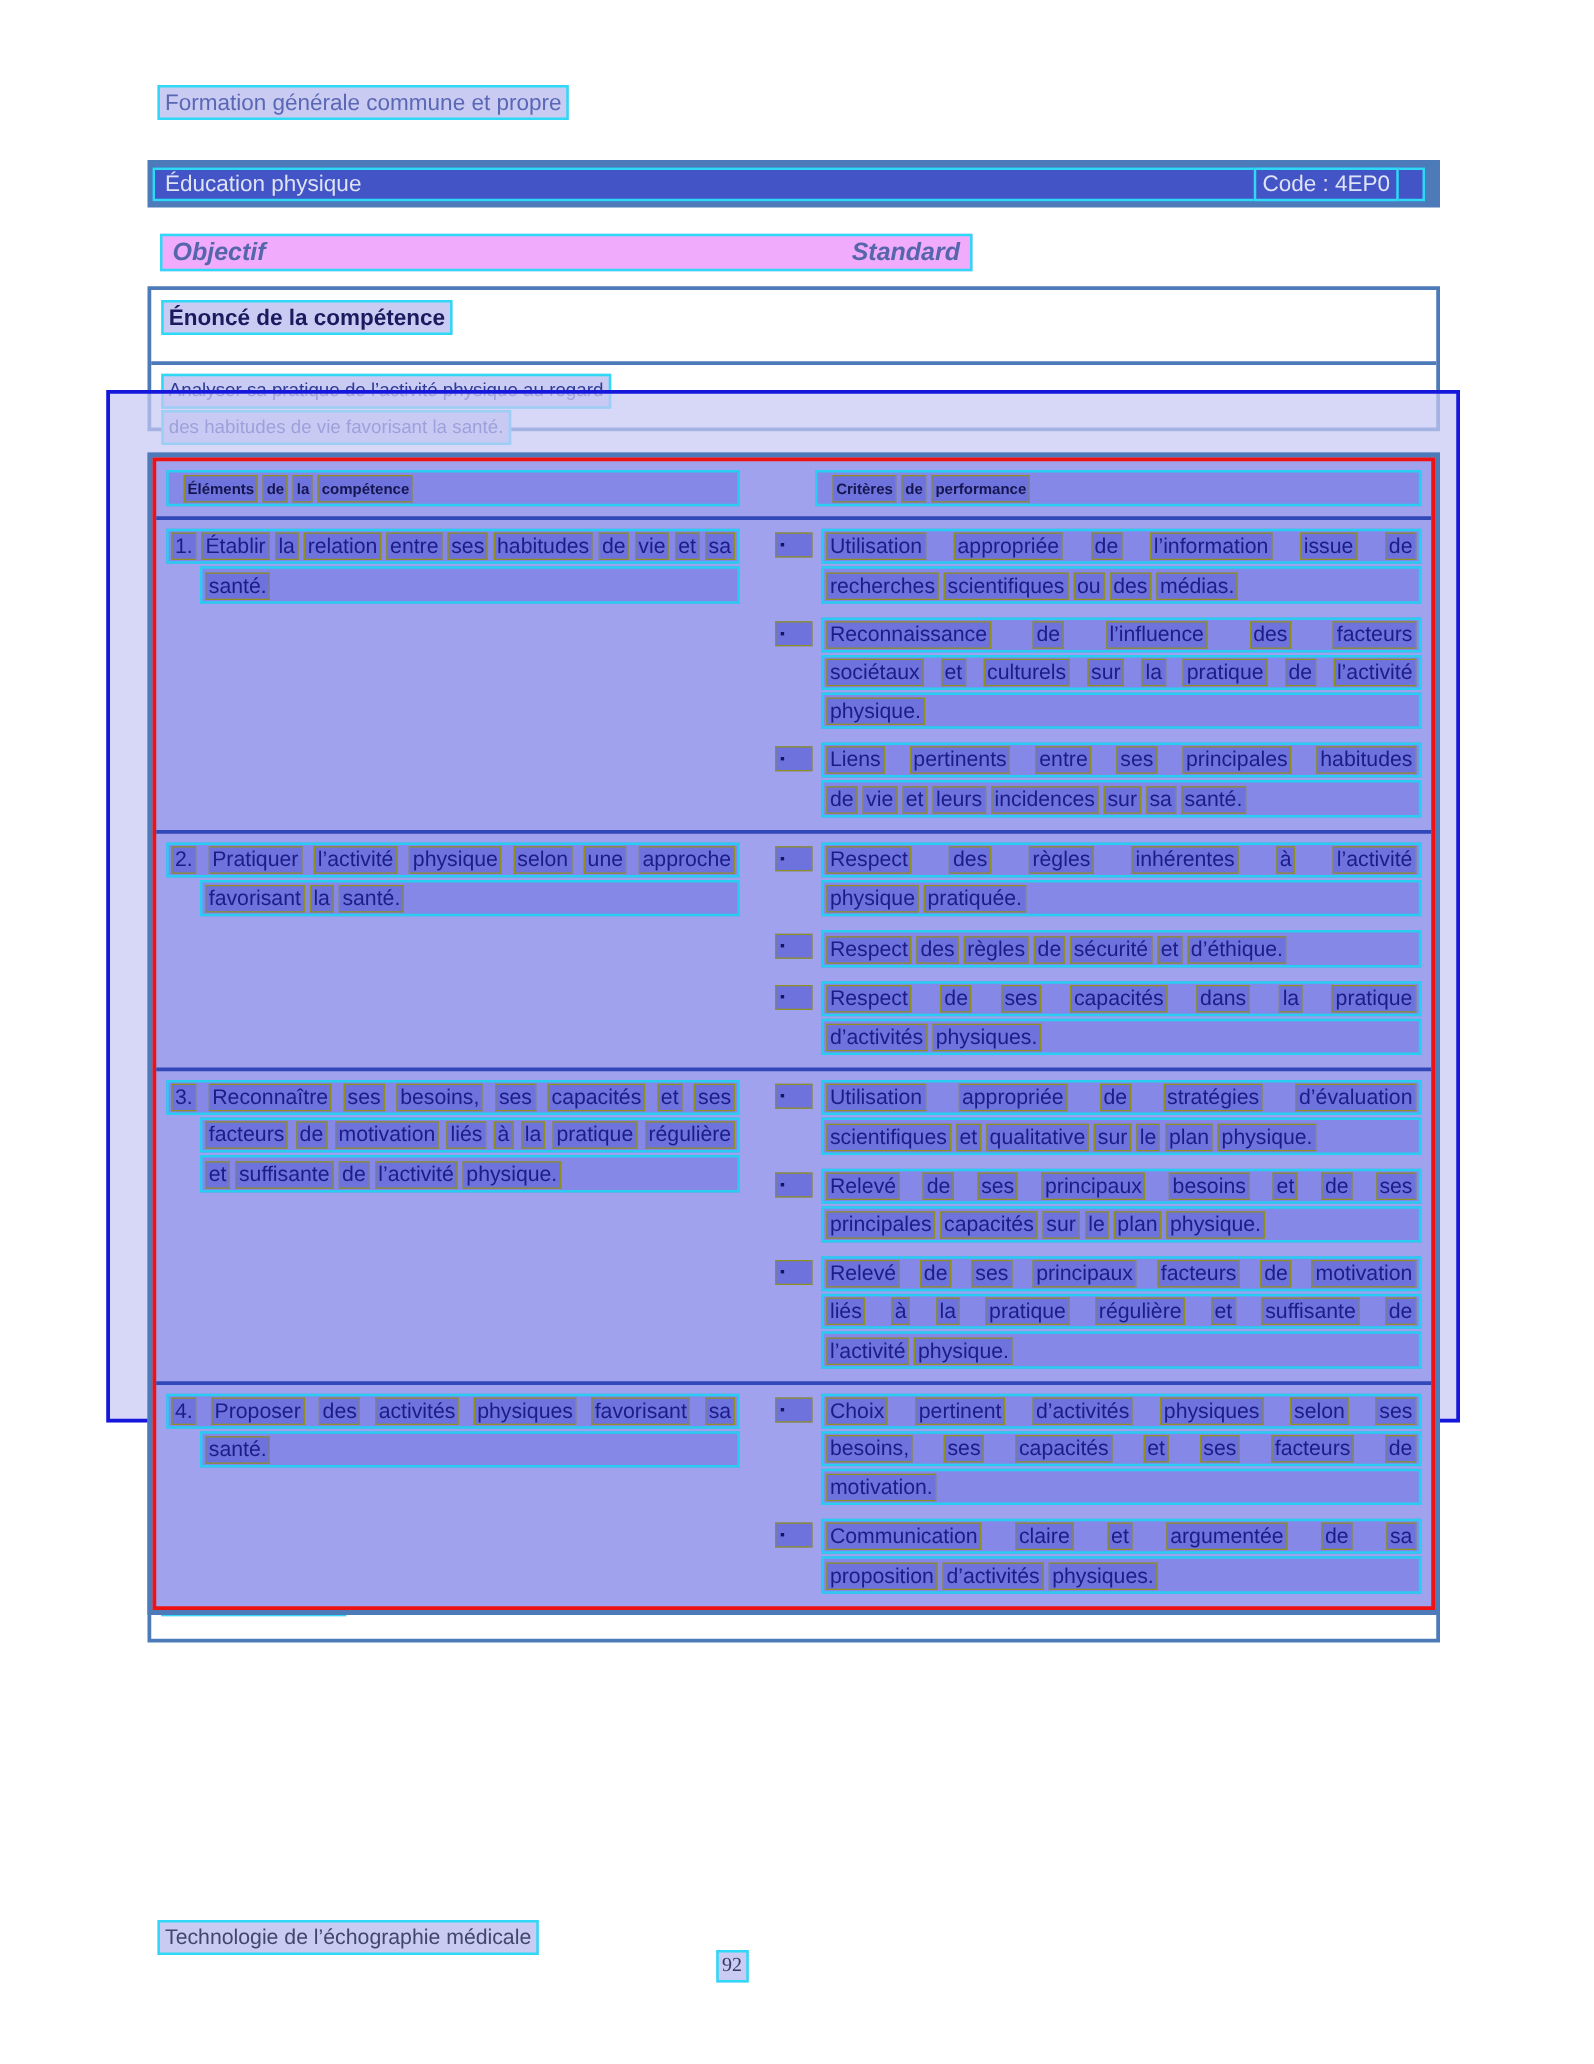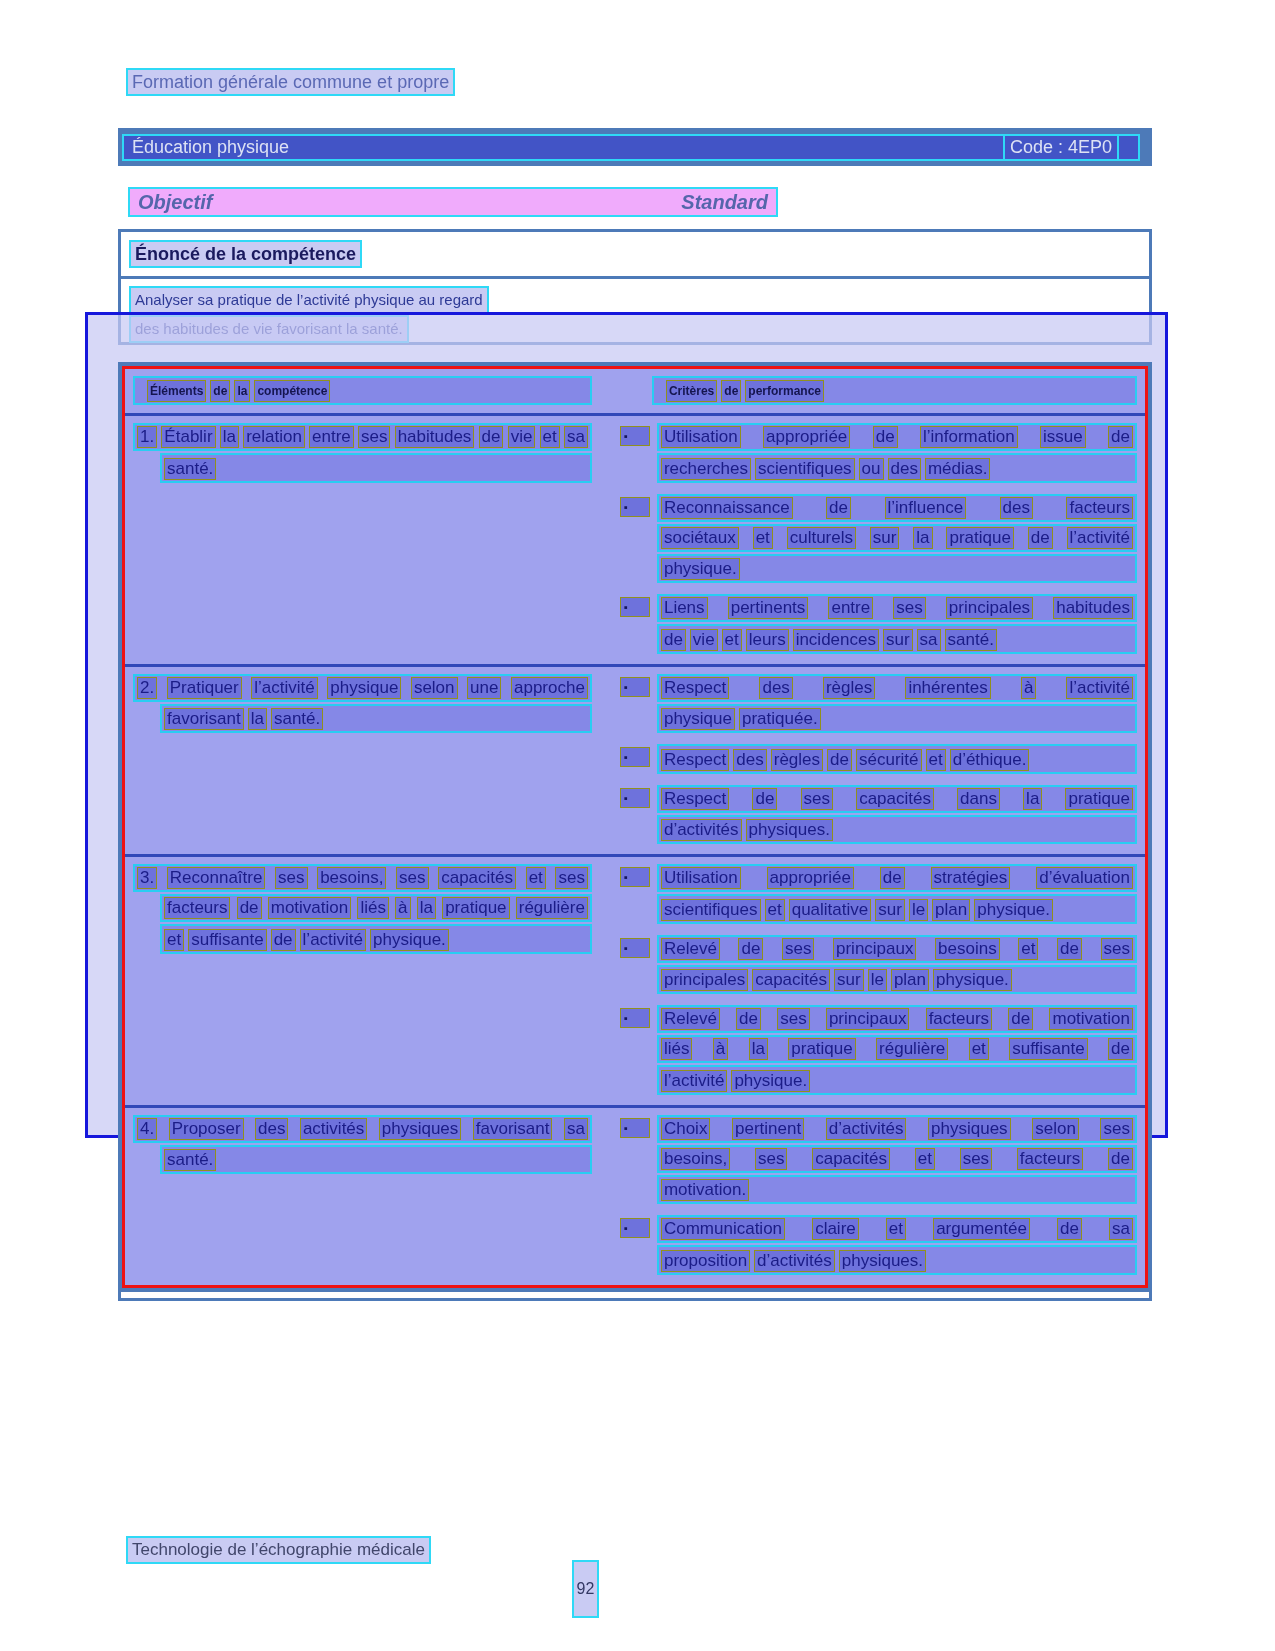--- a/index.html
+++ b/index.html
@@ -19,21 +19,21 @@
   .bar-code{border:2px solid #2fd9f6;background:#4254c6;padding:0 5px;line-height:23px;
             margin-right:19px;}
 
   .obj-band{position:absolute;left:128px;top:187px;width:630px;height:26px;
             background:#f0abfc;border:2px solid #2fd9f6;display:flex;
             justify-content:space-between;align-items:center;padding:0 8px;
             font-size:20px;font-weight:bold;font-style:italic;color:#5566ab;}
 
   .doc-box{position:absolute;left:118px;width:1034px;border:3px solid #4d7ab8;background:#fff;box-sizing:border-box;}
   .enonce-box{top:229px;height:116px;}
-  .box-header{padding:8px 0 8px 8px;border-bottom:3px solid #4d7ab8;}
+  .box-header{padding:8px 0 21px 8px;border-bottom:3px solid #4d7ab8;}
   .box-header .lb{font-weight:bold;color:#1a1a5e;font-size:18px;}
   .enonce-body{padding:7px 0 0 8px;font-size:15px;color:#2e3a96;}
   .enonce-body .lb{display:table;margin-bottom:1px;}
 
   
   .overlay{position:absolute;left:85px;top:312px;width:1083px;height:826px;
            border:3px solid #1617dc;background:rgba(199,201,244,0.72);
            z-index:5;pointer-events:none;box-sizing:border-box;}
 
   
@@ -65,21 +65,21 @@
   .blines{flex:1;min-width:0;}
 
   .act-box{top:1118px;}
   .act-body{padding:12px 0 10px 8px;}
   .act-row{margin-bottom:8px;font-size:18px;color:#2a3590;}
   .act-row .lb{display:table;}
   .act-lab{display:inline-block;min-width:126px;}
 
   .footer-label{position:absolute;left:126px;top:1536px;font-size:17px;color:#41466b;}
   .page-num{position:absolute;left:0;right:0;top:1560px;text-align:center;font-size:16px;color:#333864;}
-  .page-num .lb{padding:16px 3px;}
+  .page-num .lb{padding:0 3px;font-family:Liberation Serif, serif;}
 </style>
 </head>
 <body>
 
 <div class="page">
 
   <div class="top-label">
     <span class="lb">Formation générale commune et propre</span>
   </div>
 

